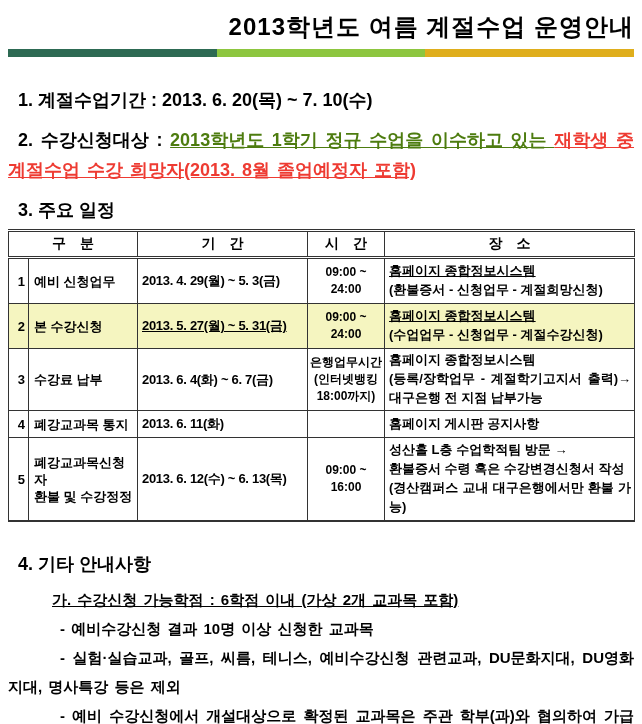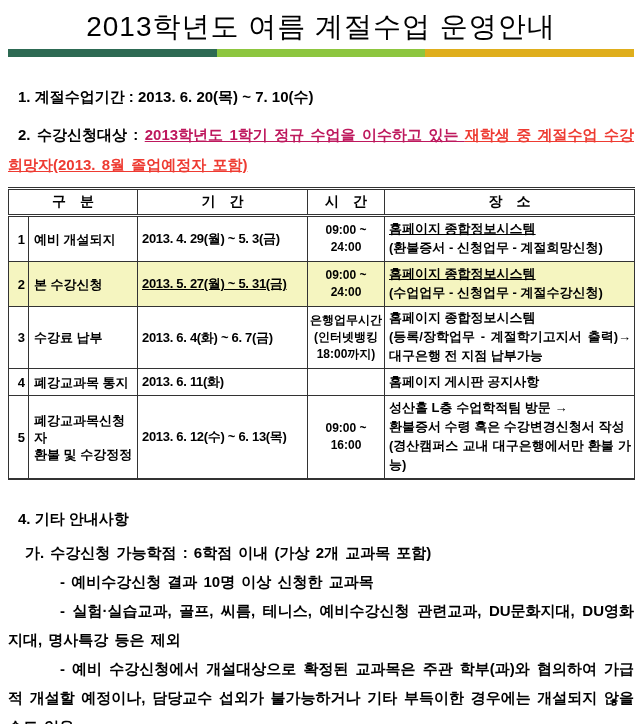--- a/index.html
+++ b/index.html
@@ -6,47 +6,47 @@
   body{
     width:642px;height:724px;overflow:hidden;
     font-family:"Liberation Sans","DejaVu Sans",sans-serif;
     color:#000;
   }
   .page{padding:0 8px;width:626px;}
 
   
   .title{
     margin:10px 0 0 0;
-    text-align:center;
-    font-size:28px;
-    font-weight:400;
+    text-align:right;
+    font-size:24px;
+    font-weight:700;
     letter-spacing:1px;
     line-height:34px;
   }
   .accent-bar{display:flex;height:8px;margin-top:5px;}
   .accent-bar .seg{flex:1;}
   .seg1{background:#2D6A53;}
   .seg2{background:#8DC63F;}
   .seg3{background:#DFAE1C;}
 
   
-  .item{margin:0;font-size:15px;}
+  .item{margin:0;font-size:18px;}
   .bold{font-weight:800;}
   .s1{margin-top:31px;margin-left:10px;}
   .s2{
     margin-top:13px;margin-left:0;
     text-indent:10px;
     line-height:30px;
     text-align:justify;
     word-break:break-all;
     word-spacing:2px;
   }
   .s3{margin-top:13px;margin-left:10px;}
   .s4{margin-top:30px;margin-left:10px;}
-  .blue{color:#be185d;}
+  .blue{color:#4d7c0f;}
   .red{color:#EE3B32;}
   .u{text-decoration:underline;}
   a.blue{cursor:pointer;}
 
   
   table{
     border-collapse:collapse;
     table-layout:fixed;
     width:626px;
     margin-top:7px;
@@ -91,21 +91,21 @@
   tr.r4 td{height:22px;}
   tr.r5 td{height:78px;}
   tr.hl td{background:#F5F5C0;}
 
   
   .note{
     margin:0;font-size:15px;font-weight:600;
     line-height:29px;
     text-align:justify;word-break:break-all;word-spacing:2px;
   }
-  .lv1{margin-left:17px;}
+  .lv1{margin-left:44px;text-decoration:underline;}
   .lv2{text-indent:52px;}
   .first-note{margin-top:9px;}
 </style>
 </head>
 <body>
 
 <div class="page">
 
   <h1 class="title">2013학년도 여름 계절수업 운영안내</h1>
 
@@ -114,41 +114,42 @@
     <span class="seg seg2"></span>
     <span class="seg seg3"></span>
   </div>
 
   <p class="item bold s1">1. 계절수업기간 : 2013. 6. 20(목) ~ 7. 10(수)</p>
 
   <p class="item s2">
     <span class="bold">2. 수강신청대상 : </span><a class="blue u bold">2013학년도 1학기 정규 수업을 이수하고 있는 </a><span class="red u bold">재학생 중 계절수업 수강 희망자(2013. 8월 졸업예정자 포함)</span>
   </p>
 
+  <p class="item bold s3">3. 주요 일정</p>
 
   <table>
     <colgroup>
       <col class="c-num">
         <col class="c-cat">
         <col class="c-per">
         <col class="c-tim">
         <col class="c-plc">
     </colgroup>
     <thead>
       <tr>
         <th colspan="2">구　분</th>
         <th>기　간</th>
         <th>시　간</th>
         <th>장　소</th>
       </tr>
     </thead>
     <tbody>
       <tr class="r1">
         <td class="num">1</td>
-        <td class="cat">예비 개설되지</td>
+        <td class="cat">예비 신청업무</td>
         <td class="per">2013. 4. 29(월) ~ 5. 3(금)</td>
         <td class="tim">09:00 ~ 24:00</td>
         <td class="plc">
           <span class="block u">홈페이지 종합정보시스템</span>
           <span class="block">(환불증서 - 신청업무 - 계절희망신청)</span>
         </td>
       </tr>
       <tr class="r2 hl">
         <td class="num">2</td>
         <td class="cat">본 수강신청</td>

